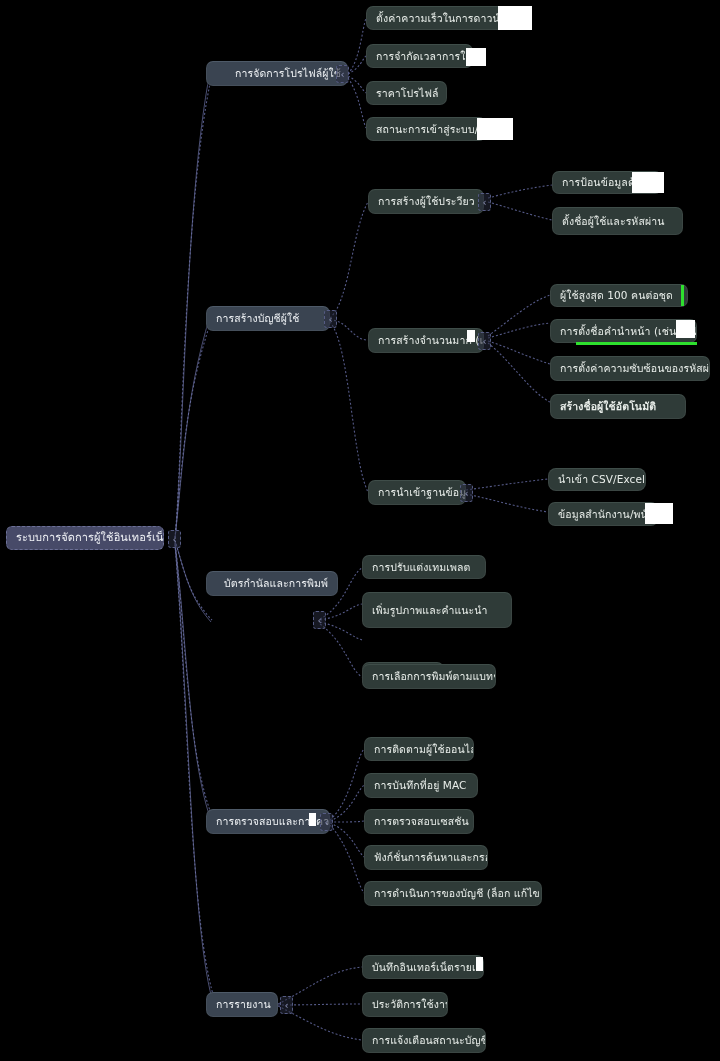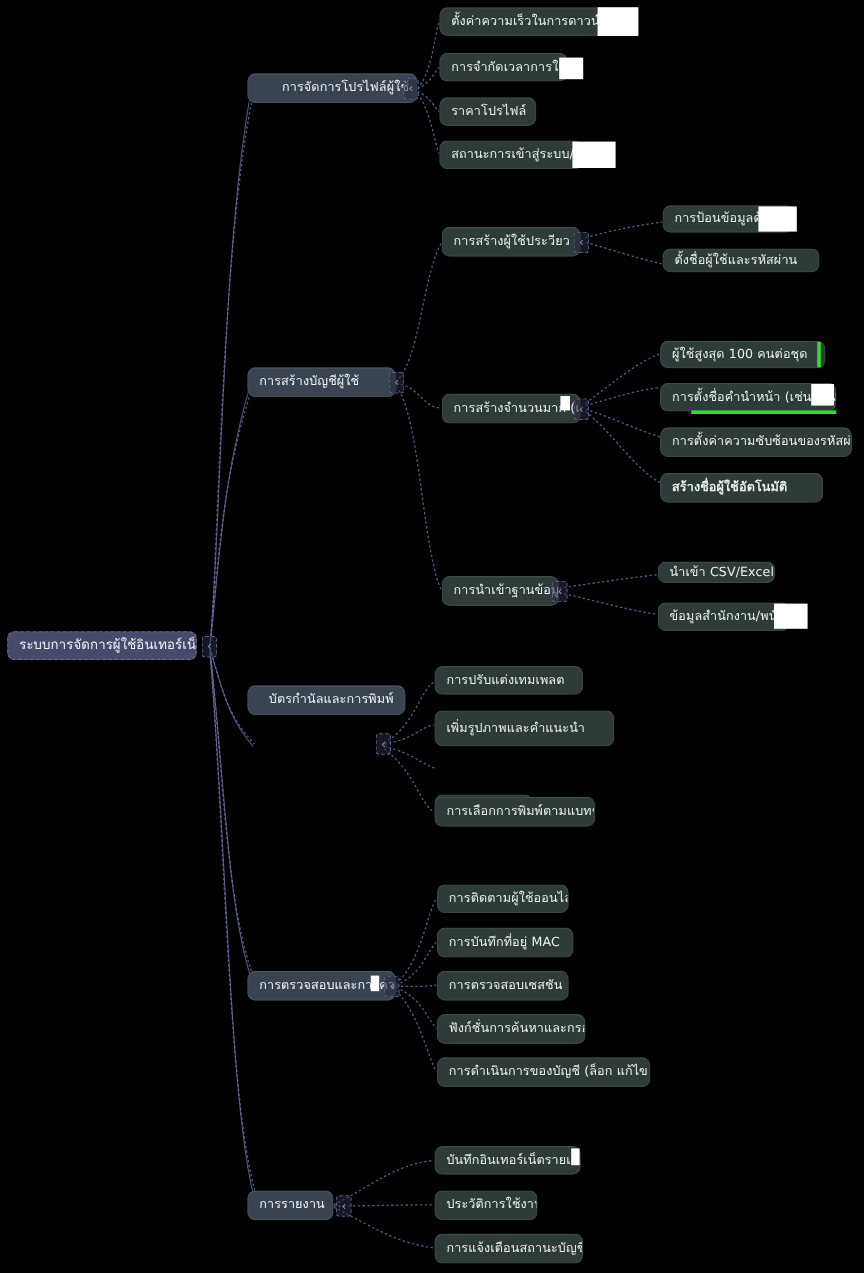--- a/index.html
+++ b/index.html
@@ -188,21 +188,21 @@
   </div>
   <div class="collapse" style="left:478px; top:193px;">
     <span>‹</span>
   </div>
 
   <div class="node lvl3" style="left:552px; top:171px; width:110px; height:23px;">
     <span>การป้อนข้อมูลด้ว</span>
   </div>
   <div class="clipmask" style="left:632px; top:172px; width:32px; height:21px;"></div>
 
-  <div class="node lvl3 shadowtop" style="left:552px; top:207px; width:131px; height:20px;">
+  <div class="node lvl3 shadowtop" style="left:552px; top:207px; width:131px; height:28px;">
     <span>ตั้งชื่อผู้ใช้และรหัสผ่าน</span>
   </div>
 
   <div class="node lvl3 shadowtop" style="left:368px; top:328px; width:116px; height:25px;">
     <span>การสร้างจำนวนมาก (แบบ</span>
   </div>
   <div class="clipmask" style="left:467px; top:330px; width:8px; height:12px;"></div>
   <div class="collapse" style="left:478px; top:332px;">
     <span>‹</span>
   </div>
@@ -226,40 +226,40 @@
     <span>สร้างชื่อผู้ใช้อัตโนมัติ</span>
   </div>
 
   <div class="node lvl3 shadowtop" style="left:368px; top:480px; width:98px; height:25px;">
     <span>การนำเข้าฐานข้อมูล</span>
   </div>
   <div class="collapse" style="left:460px; top:484px;">
     <span>‹</span>
   </div>
 
-  <div class="node lvl3" style="left:548px; top:468px; width:98px; height:18px;">
+  <div class="node lvl3" style="left:548px; top:468px; width:98px; height:23px;border-radius:8px;">
     <span>นำเข้า CSV/Excel</span>
   </div>
 
   <div class="node lvl3 shadowtop" style="left:548px; top:502px; width:110px; height:24px;">
     <span>ข้อมูลสำนักงาน/พนัก</span>
   </div>
   <div class="clipmask" style="left:645px; top:503px; width:28px; height:21px;"></div>
 
   <div class="node lvl2 shadowtop" style="left:206px; top:571px; width:132px; height:25px;justify-content:flex-end;">
     <span>บัตรกำนัลและการพิมพ์</span>
   </div>
   <div class="collapse" style="left:313px; top:611px;">
     <span>‹</span>
   </div>
 
   <div class="node lvl3" style="left:362px; top:555px; width:124px; height:24px;">
     <span>การปรับแต่งเทมเพลต</span>
   </div>
-  <div class="node lvl3 shadowtop" style="left:362px; top:592px; width:150px; height:30px;">
+  <div class="node lvl3 shadowtop" style="left:362px; top:592px; width:150px; height:36px;">
     <span>เพิ่มรูปภาพและคำแนะนำ</span>
   </div>
   <div class="node lvl3 shadowtop" style="left:362px; top:628px; width:82px; height:25px;margin-top:34px;">
     <span>ตัวอย่าง PDF</span>
   </div>
   <div class="node lvl3 shadowtop" style="left:362px; top:664px; width:134px; height:25px;">
     <span>การเลือกการพิมพ์ตามแบทช์</span>
   </div>
 
   <div class="node lvl2 shadowtop" style="left:206px; top:809px; width:124px; height:25px;">

